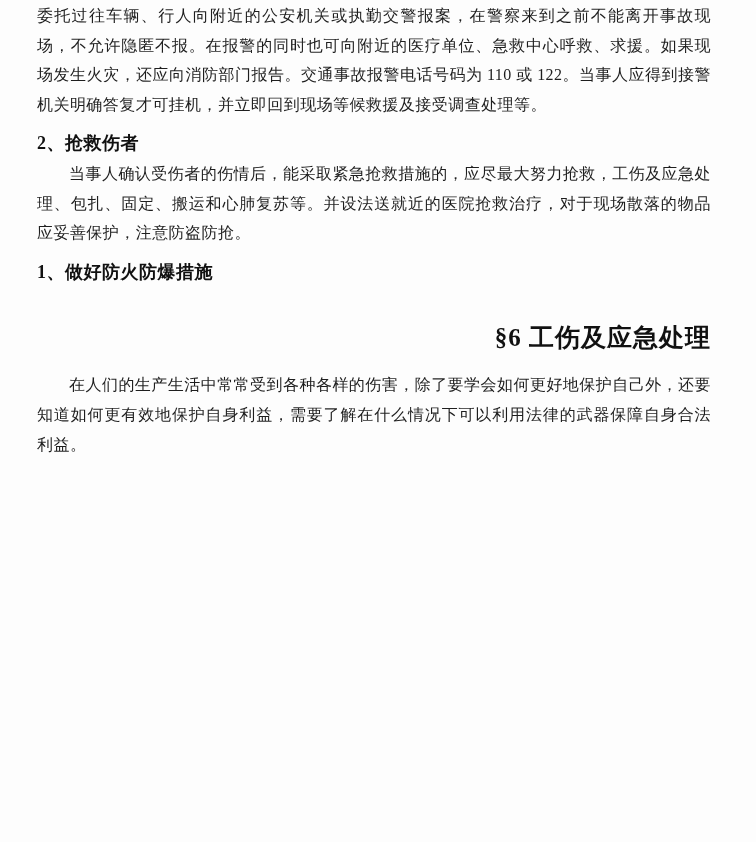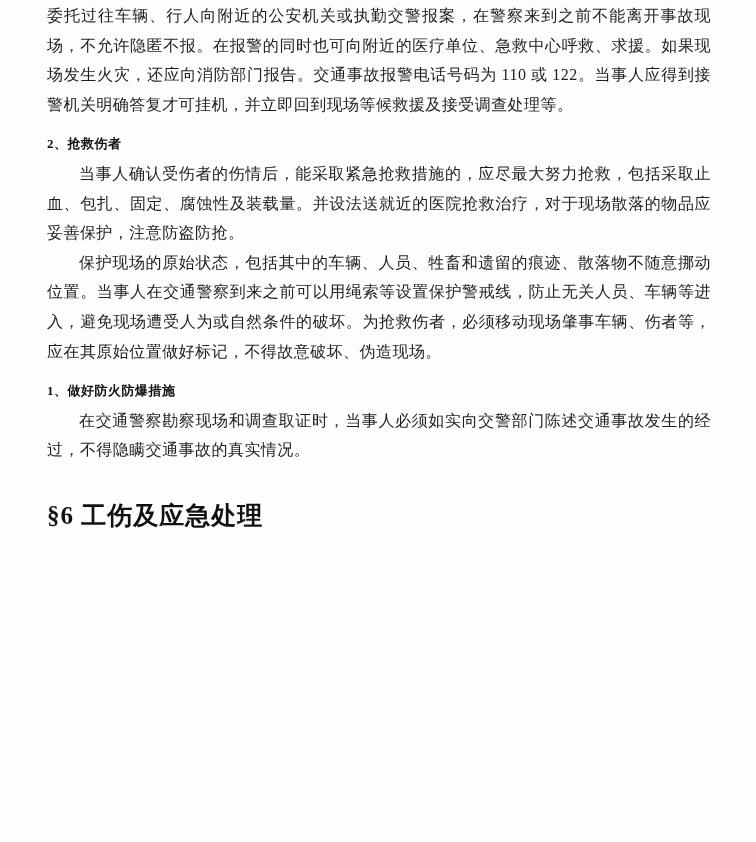--- a/index.html
+++ b/index.html
@@ -11,63 +11,62 @@
     height: 842px;
     overflow: hidden;
     background: #f6f6f6;
     font-family: "Liberation Serif", "DejaVu Serif", serif;
   }
   .page {
     box-sizing: border-box;
     width: 756px;
     height: 842px;
     background: var(--page-bg, #fdfdfd);
-    padding: 1px 45px 0 47px;
+    padding: 1px 45px 0 37px;
     overflow: hidden;
   }
   .doc-body {
     width: 100%;
   }
   .body-para {
     margin: 0;
     font-size: 16px;
     line-height: 29.6px;
     letter-spacing: 0.45px;
     text-align: justify;
     text-justify: inter-ideograph;
     color: var(--text-color, #1e1e1e);
   }
   .body-para.indent {
     text-indent: 2em;
   }
   .num-heading {
     margin: 10px 0 0 0;
-    font-size: 13px;
+    font-size: 18px;
     line-height: 29.6px;
     font-weight: bold;
     letter-spacing: 0.5px;
     color: var(--heading-color, #111111);
     text-align: left;
   }
   .section-title {
     margin: 32px 0 14px 0;
     font-size: 25px;
     line-height: 37px;
     font-weight: bold;
     letter-spacing: 1px;
-    text-align: left;
+    text-align: right;
     color: var(--heading-color, #111111);
   }
 </style>
 </head>
 <body>
 
 <div class="page">
   <div class="doc-body" id="doc-body">
       <p class="body-para">委托过往车辆、行人向附近的公安机关或执勤交警报案，在警察来到之前不能离开事故现场，不允许隐匿不报。在报警的同时也可向附近的医疗单位、急救中心呼救、求援。如果现场发生火灾，还应向消防部门报告。交通事故报警电话号码为 110 或 122。当事人应得到接警机关明确答复才可挂机，并立即回到现场等候救援及接受调查处理等。</p>
       <p class="num-heading">2、抢救伤者</p>
-      <p class="body-para indent">当事人确认受伤者的伤情后，能采取紧急抢救措施的，应尽最大努力抢救，包括采取止血、包扎、固定、腐蚀性及装载量。并设法送就近的医院抢救治疗，对于现场散落的物品应妥善保护，注意防盗防抢。</p>
-      <p class="body-para indent">保护现场的原始状态，包括其中的车辆、人员、牲畜和遗留的痕迹、散落物不随意挪动位置。当事人在交通警察到来之前可以用绳索等设置保护警戒线，防止无关人员、车辆等进入，避免现场遭受人为或自然条件的破坏。为抢救伤者，必须移动现场肇事车辆、伤者等，应在其原始位置做好标记，不得故意破坏、伪造现场。</p>
+      <p class="body-para indent">当事人确认受伤者的伤情后，能采取紧急抢救措施的，应尽最大努力抢救，工伤及应急处理、包扎、固定、搬运和心肺复苏等。并设法送就近的医院抢救治疗，对于现场散落的物品应妥善保护，注意防盗防抢。</p>
       <p class="num-heading">1、做好防火防爆措施</p>
-      <p class="body-para indent">在交通警察勘察现场和调查取证时，当事人必须如实向交警部门陈述交通事故发生的经过，不得隐瞒交通事故的真实情况。</p>
       <p class="section-title">§6 工伤及应急处理</p>
+      <p class="body-para indent">在人们的生产生活中常常受到各种各样的伤害，除了要学会如何更好地保护自己外，还要知道如何更有效地保护自身利益，需要了解在什么情况下可以利用法律的武器保障自身合法利益。</p>
     </div>
 </div>
 
 </body></html>

